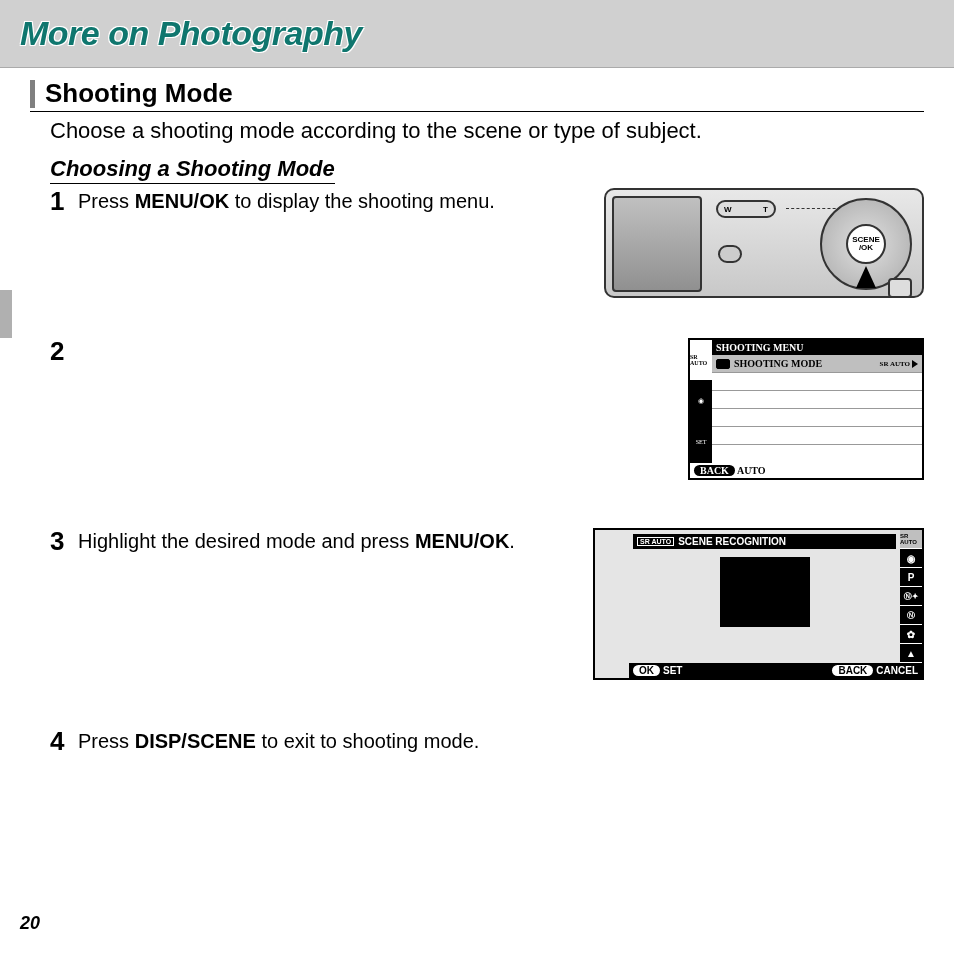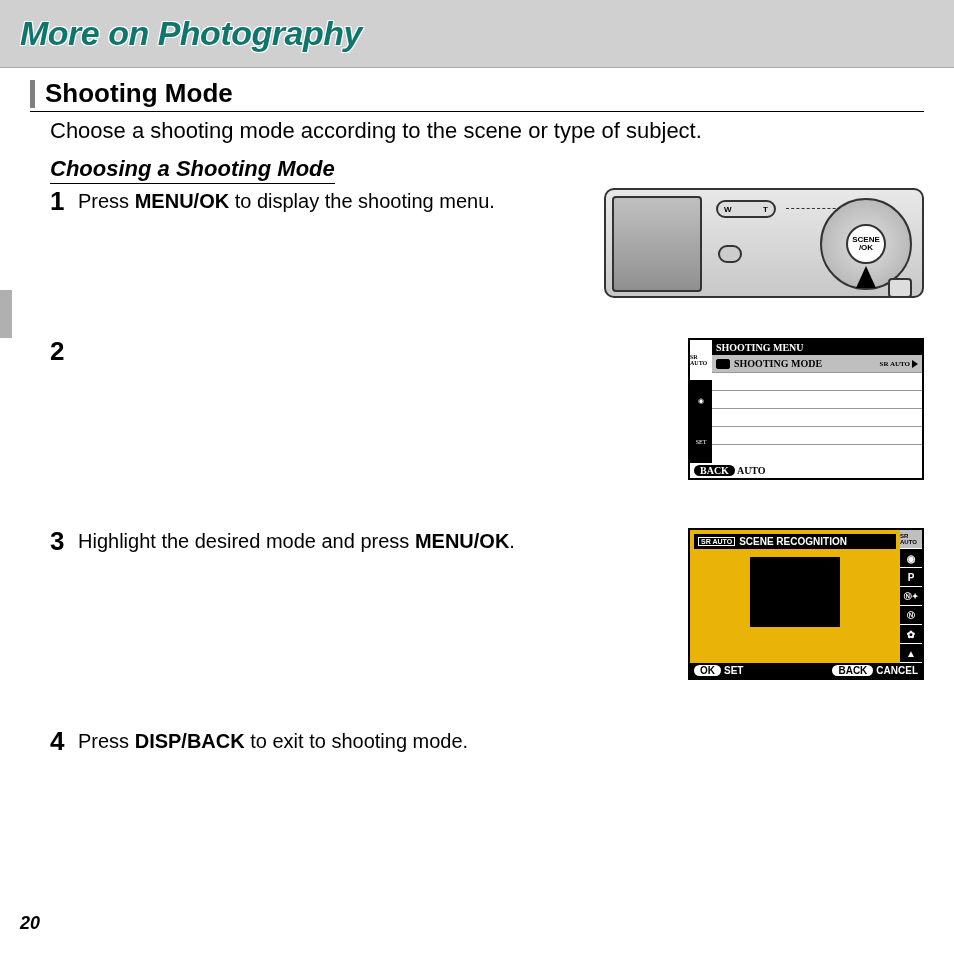--- a/index.html
+++ b/index.html
@@ -167,21 +167,21 @@
   }
   .lcd-row .val { margin-left:auto; color:#000; font-size:9px; display:flex; align-items:center; gap:2px;}
   .lcd-row .tri { width:0;height:0;border-top:4px solid transparent;border-bottom:4px solid transparent;border-left:6px solid #000;}
   .lcd-footer {
     background:#fff; display:flex; align-items:center;
     font-size:10px; font-weight:bold; padding:2px 4px; gap:2px;
   }
   .pill { background:#000; color:#fff; border-radius:8px; padding:0 6px; font-size:10px;}
   
   
-  .lcd2 { width:236px; border:2px solid #000; background:#eab308; font-family:Arial,sans-serif; position:relative;}
+  .lcd2 { width:331px; border:2px solid #000; background:#e5e5e5; font-family:Arial,sans-serif; position:relative;padding-left:34px;}
   .lcd2-inner{ display:flex; }
   .lcd2-main{ flex:1; padding:4px;}
   .lcd2-title{ background:#000; color:#fff; font-size:10px; font-weight:bold; padding:2px 4px; display:flex; align-items:center; gap:4px;}
   .lcd2-prev{ width:90px; height:70px; background:#000; margin:8px auto 6px;}
   .lcd2-desc{ font-size:10px; font-weight:bold; line-height:1.2; padding:0 6px;}
   .lcd2-side{ width:22px; display:flex; flex-direction:column;}
   .lcd2-side .itm{ height:19px; background:#000; color:#fff; border-bottom:1px solid #fff; display:flex; align-items:center; justify-content:center; font-size:10px; font-weight:bold;}
   .lcd2-side .itm.sel{ background:#bfbfbf; color:#000;}
   .lcd2-footer{ background:#000; color:#fff; display:flex; align-items:center; font-size:10px; font-weight:bold; padding:2px 4px; gap:3px;}
   .lcd2-footer .pill{ background:#fff; color:#000;}
@@ -307,21 +307,21 @@
             <span class="pill">BACK</span>
             <span>CANCEL</span>
           </div>
         </div>
       </div>
     </div>
 
     <div class="step">
       <div class="step-num">4</div>
       <div class="step-text">
-        <span>Press </span><strong>DISP/BACK</strong><span> to exit to shooting mode.</span>
+        <span>Press </span><strong>DISP/SCENE</strong><span> to exit to shooting mode.</span>
       </div>
     </div>
 
   </div>
 </div>
 
 <div class="tab-marker"></div>
 <div class="page-num">20</div>
 
 </body></html>

